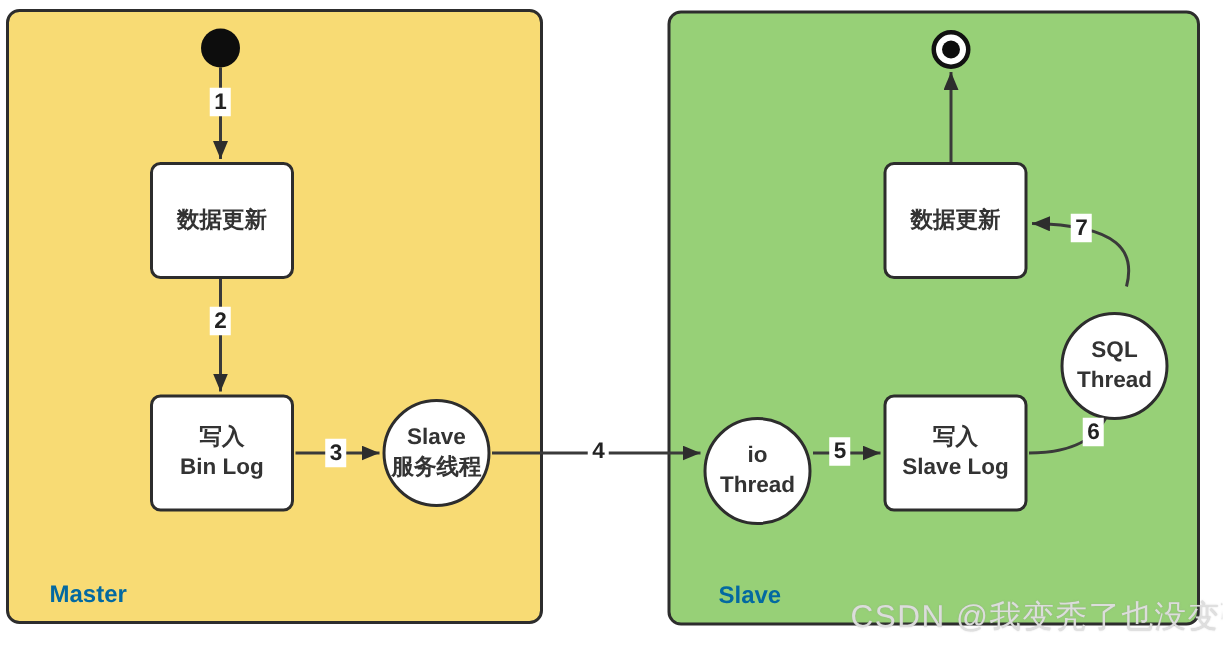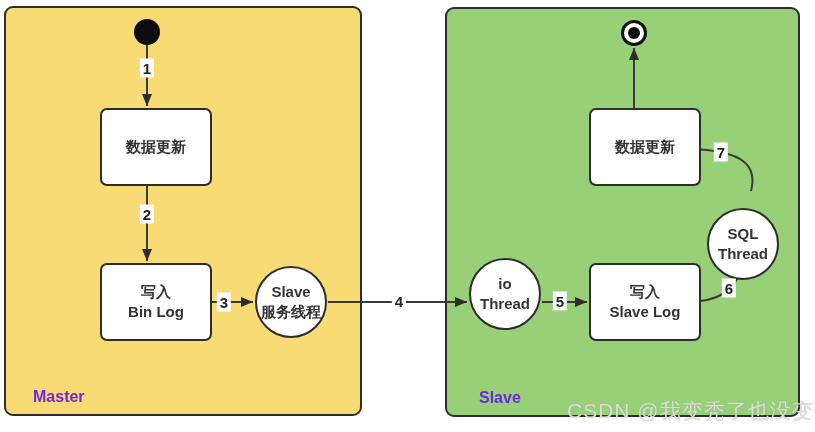--- a/index.html
+++ b/index.html
@@ -6,37 +6,37 @@
   .canvas {
     position:relative; width:815px; height:432px; background:#ffffff;
     font-family:"Liberation Sans","DejaVu Sans",sans-serif; overflow:hidden;
   }
   .zone {
     position:absolute; border:2px solid #2d2d2d; border-radius:9px; box-sizing:border-box;
   }
   .zone-master { left:4px; top:6px; width:358px; height:410px; background:#F8DB74; }
   .zone-slave  { left:445px; top:7px; width:355px; height:410px; background:#97D077; }
   .zone-label {
-    position:absolute; font-size:16px; font-weight:bold; color:#6d28d9;
+    position:absolute; font-size:16px; font-weight:bold; color:#0369a1;
   }
   .zone-label-master { left:33px; top:388px; }
   .zone-label-slave  { left:479px; top:389px; }
 
   .node {
     position:absolute; background:#ffffff; border:2px solid #2d2d2d; box-sizing:border-box;
     display:flex; flex-direction:column; align-items:center; justify-content:center;
     text-align:center; color:#333333; font-size:15px; font-weight:bold; line-height:1.35;
   }
-  .rect   { width:112px; height:78px; border-radius:7px; }
+  .rect   { width:96px; height:78px; border-radius:7px; }
   .circle { width:72px; height:72px; border-radius:50%; }
 
   .node-master-data-update { left:100px; top:108px; }
   .node-bin-log            { left:100px; top:263px; }
   .node-slave-service      { left:255px; top:266px; }
-  .node-io-thread          { left:469px; top:258px; }
+  .node-io-thread          { left:469px; top:278px; }
   .node-relay-log          { left:589px; top:263px; }
   .node-sql-thread         { left:707px; top:208px; }
   .node-slave-data-update  { left:589px; top:108px; }
 
   .start-node {
     position:absolute; left:134px; top:19px; width:26px; height:26px;
     background:#0d0d0d; border-radius:50%;
   }
   .end-node {
     position:absolute; left:621px; top:20px; width:26px; height:26px;

